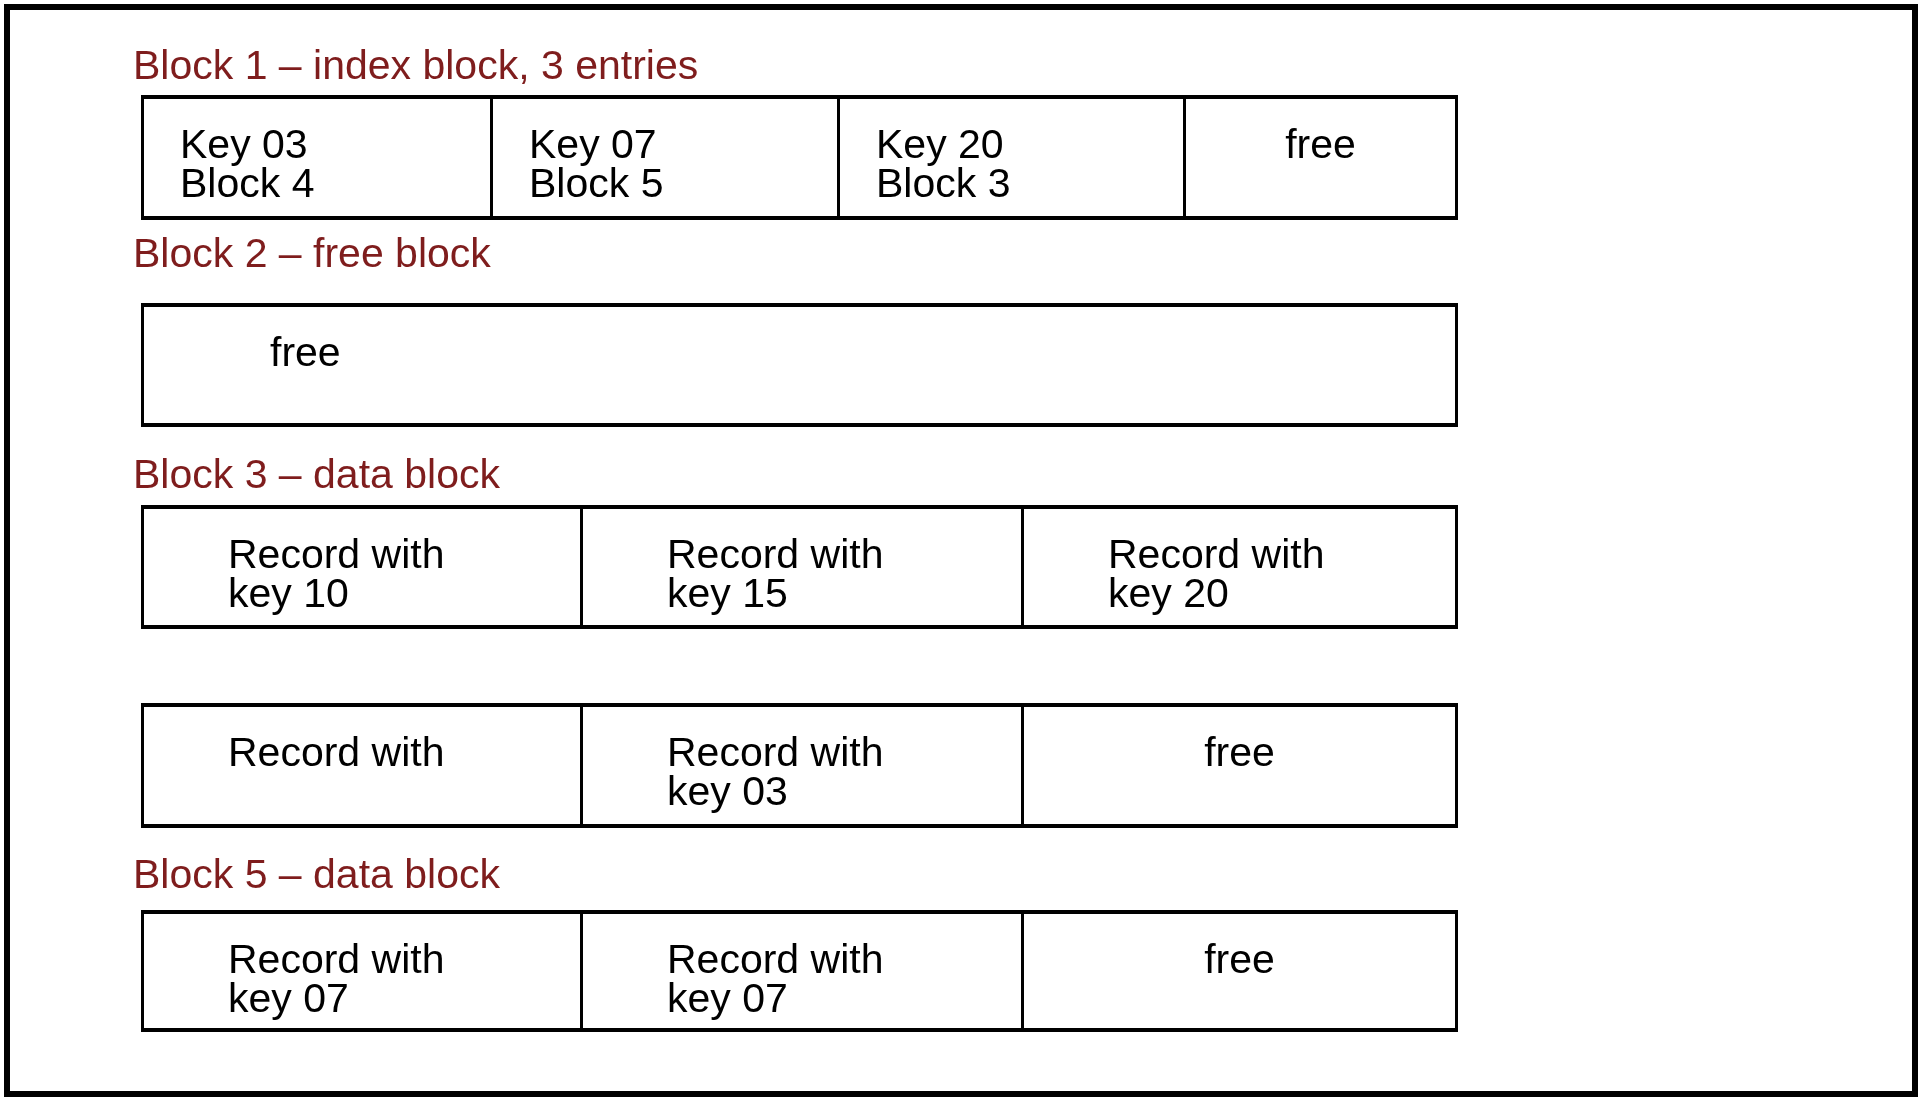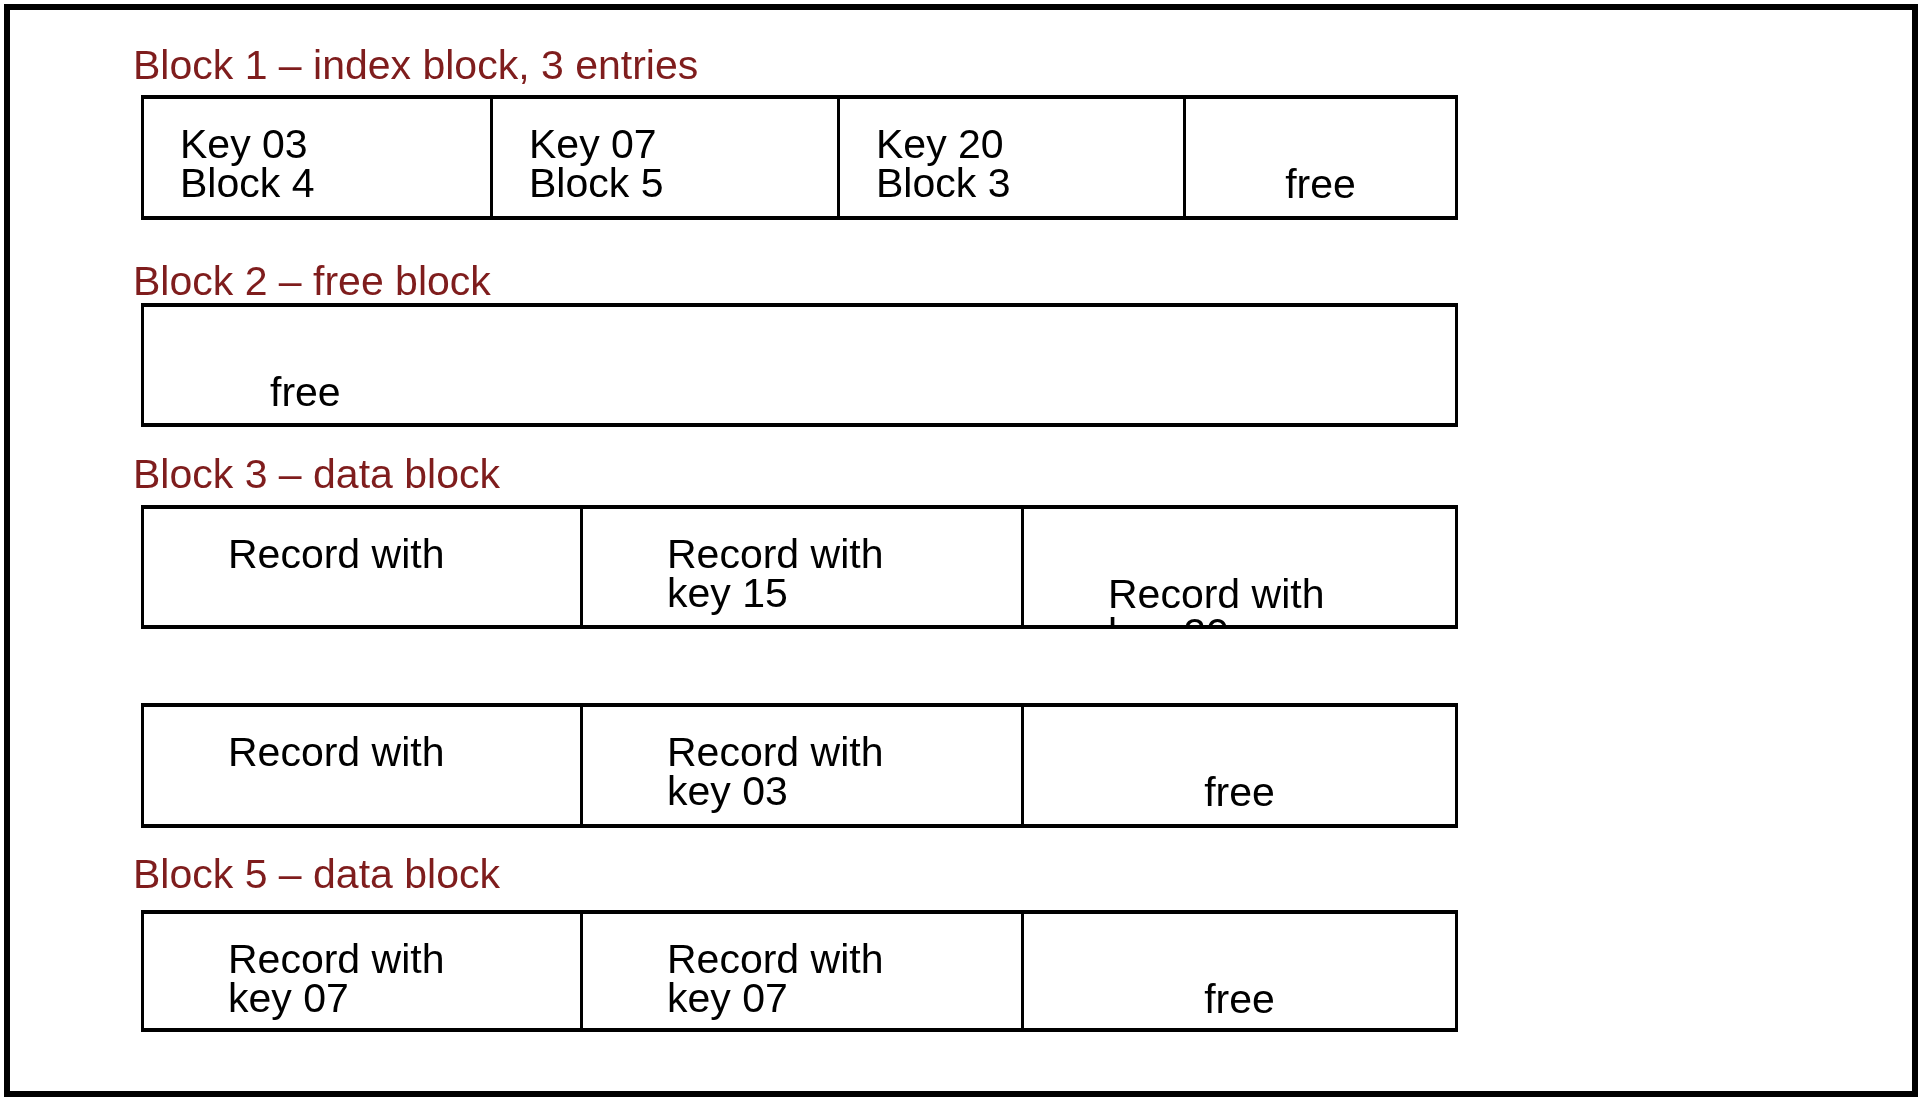--- a/index.html
+++ b/index.html
@@ -37,34 +37,34 @@
     background: #ffffff;
   }
   .cell {
     box-sizing: border-box;
     border-right: 3px solid #000000;
     padding-top: 26px;
     font-size: 41px;
     line-height: 39px;
     overflow: hidden;
   }
-  .cell:last-child { border-right: none; flex: 1; margin-top: 40px; }
+  .cell:last-child { border-right: none; flex: 1; }
   .cell .ln { display: block; height: 39px; white-space: nowrap; }
   .pad-s { padding-left: 36px; }
   .pad-m { padding-left: 84px; }
   .pad-l { padding-left: 126px; }
   .center { text-align: center; }
   
   #t1 { top: 95px;  height: 125px; }
   #t2 { top: 303px; height: 124px; }
   #t3 { top: 505px; height: 124px; }
   #t4 { top: 703px; height: 125px; }
   #t5 { top: 910px; height: 122px; }
   #l1 { top: 42px; }
-  #l2 { top: 258px; }
+  #l2 { top: 230px; }
   #l3 { top: 451px; }
   #l4 { top: 646px; }
   #l5 { top: 851px; }
   
   .w-idx1 { width: 349px; }
   .w-idx2 { width: 347px; }
   .w-idx3 { width: 346px; }
   
   .w-dat1 { width: 439px; }
   .w-dat2 { width: 441px; }
@@ -100,20 +100,21 @@
     <div class="cell pad-l">
       <span class="ln">free</span>
       <span class="ln"></span>
     </div>
   </div>
 
   <div id="l3" class="block-label">Block 3 – data block</div>
   <div id="t3" class="block-table">
     <div class="cell pad-m w-dat1">
       <span class="ln">Record with</span>
+      <span class="ln">key 10</span>
     </div>
     <div class="cell pad-m w-dat2">
       <span class="ln">Record with</span>
       <span class="ln">key 15</span>
     </div>
     <div class="cell pad-m">
       <span class="ln">Record with</span>
       <span class="ln">key 20</span>
     </div>
   </div>

